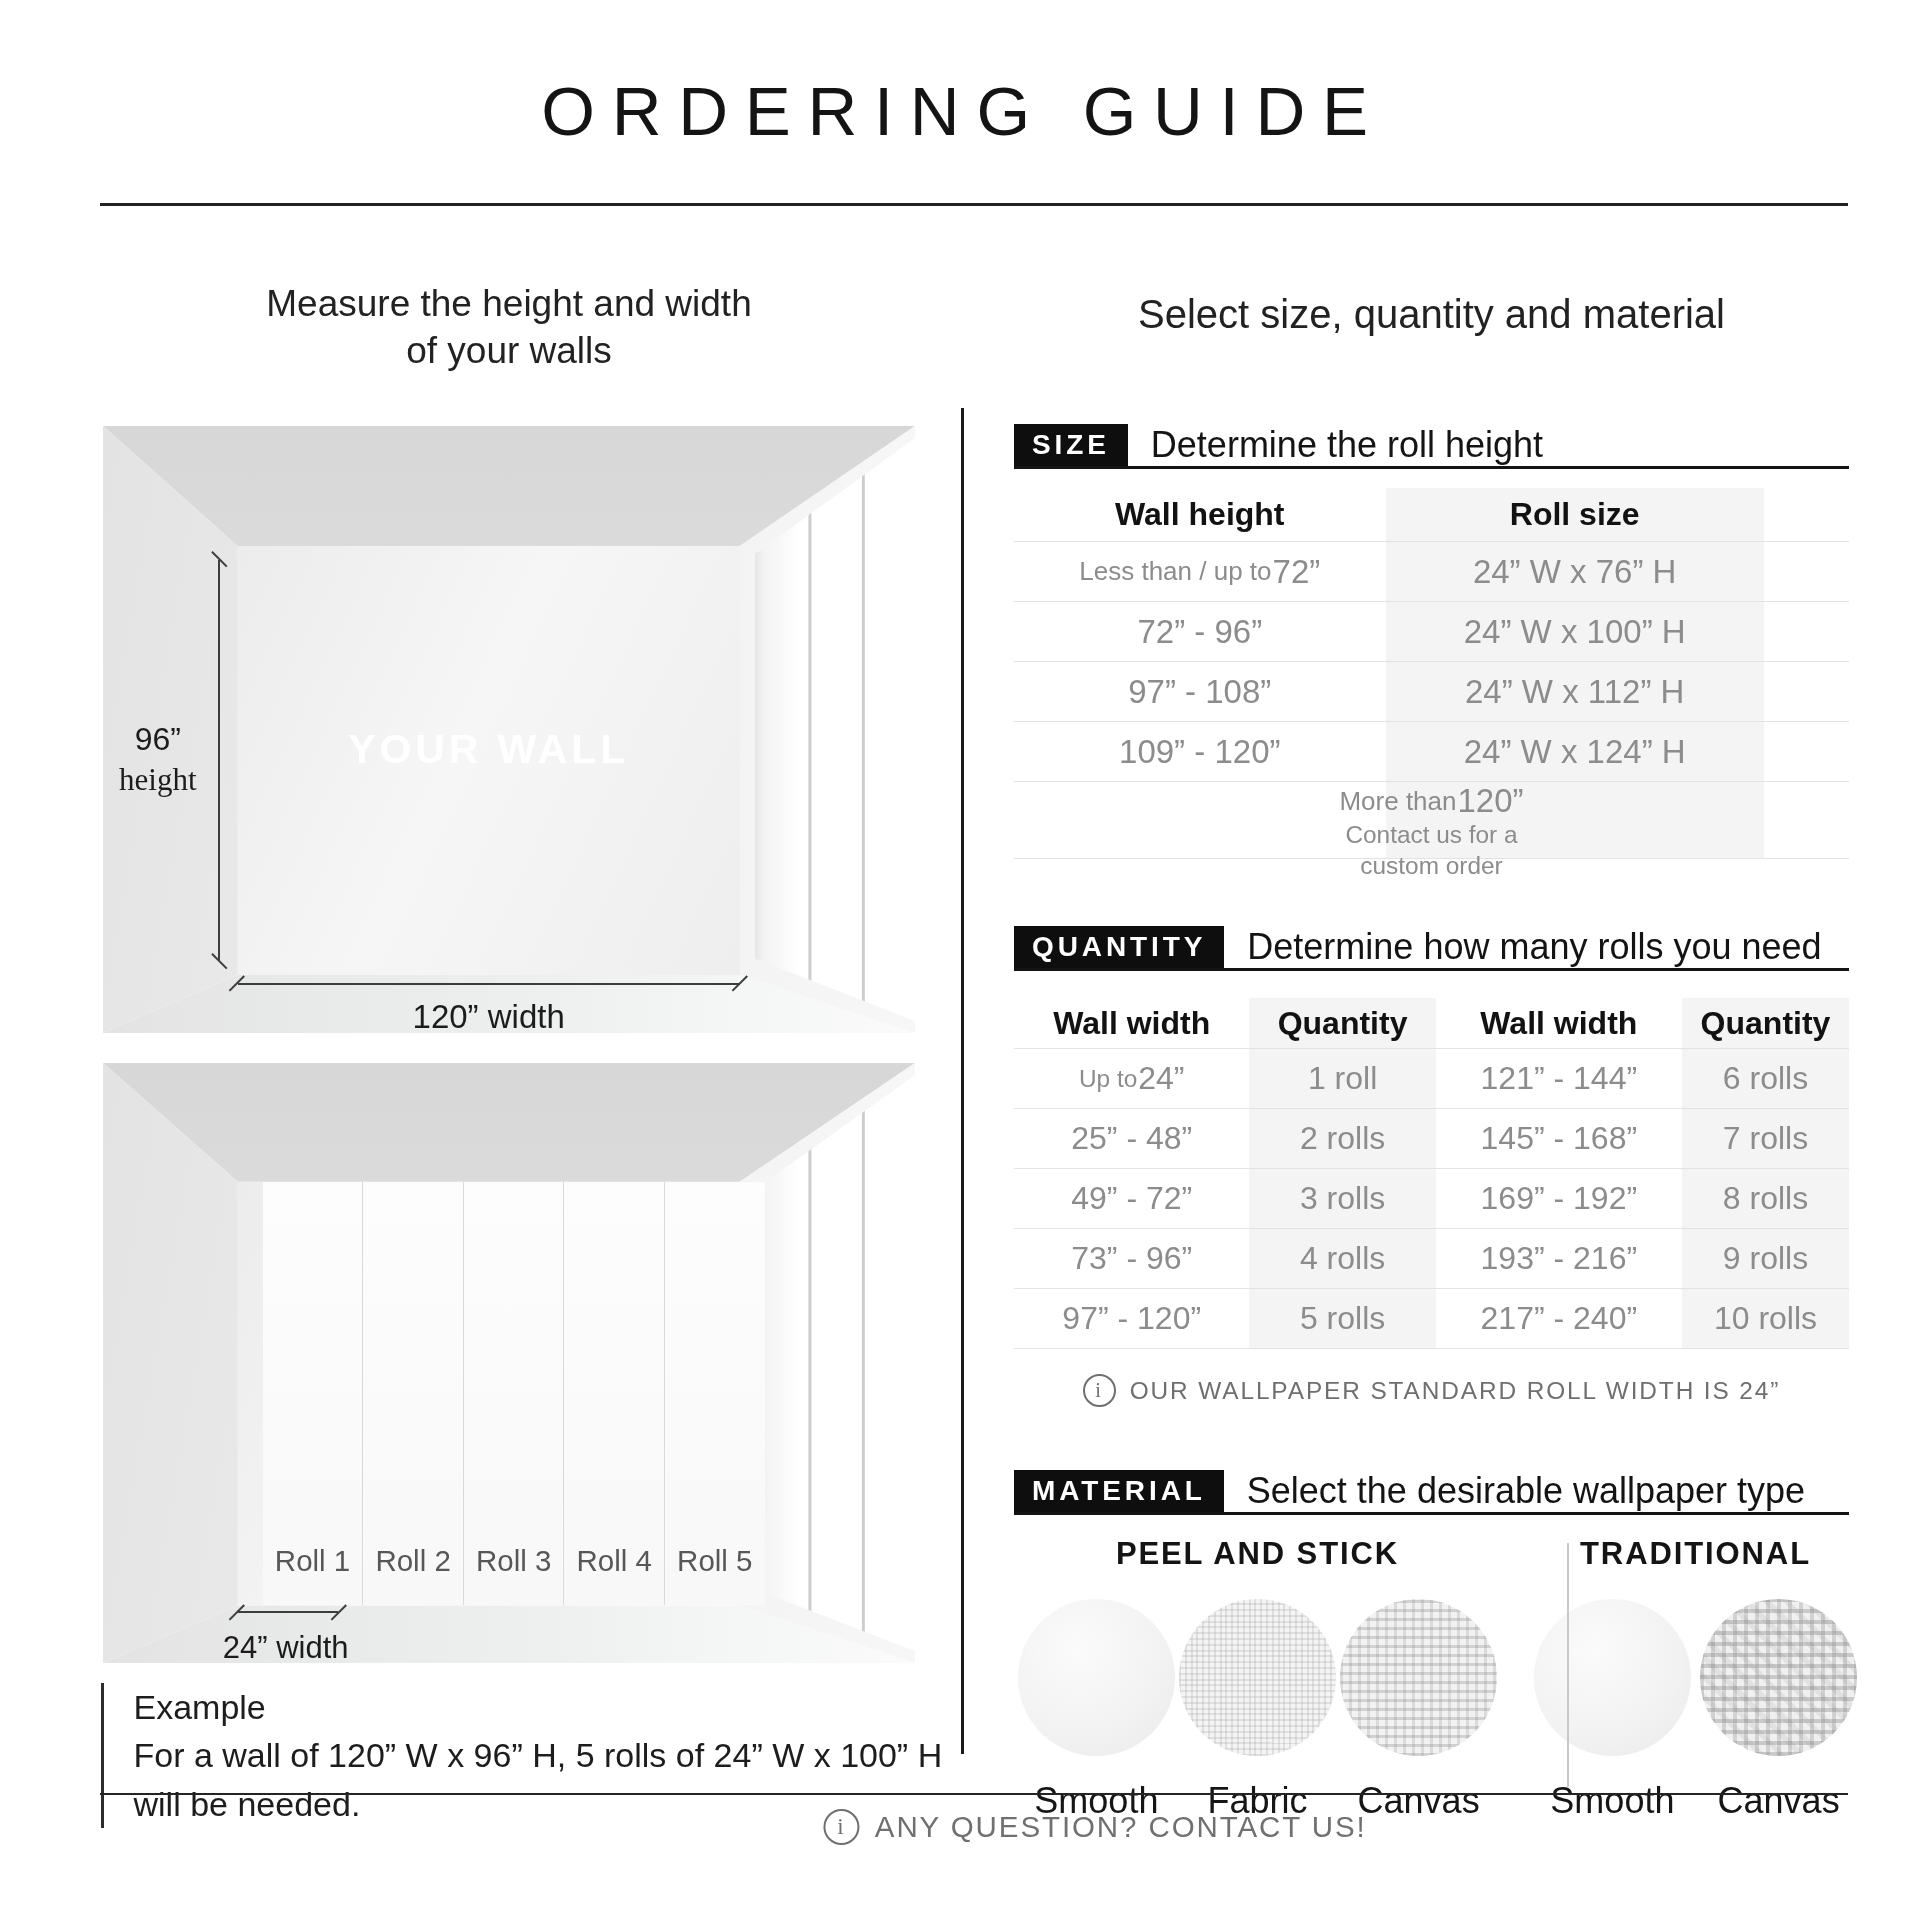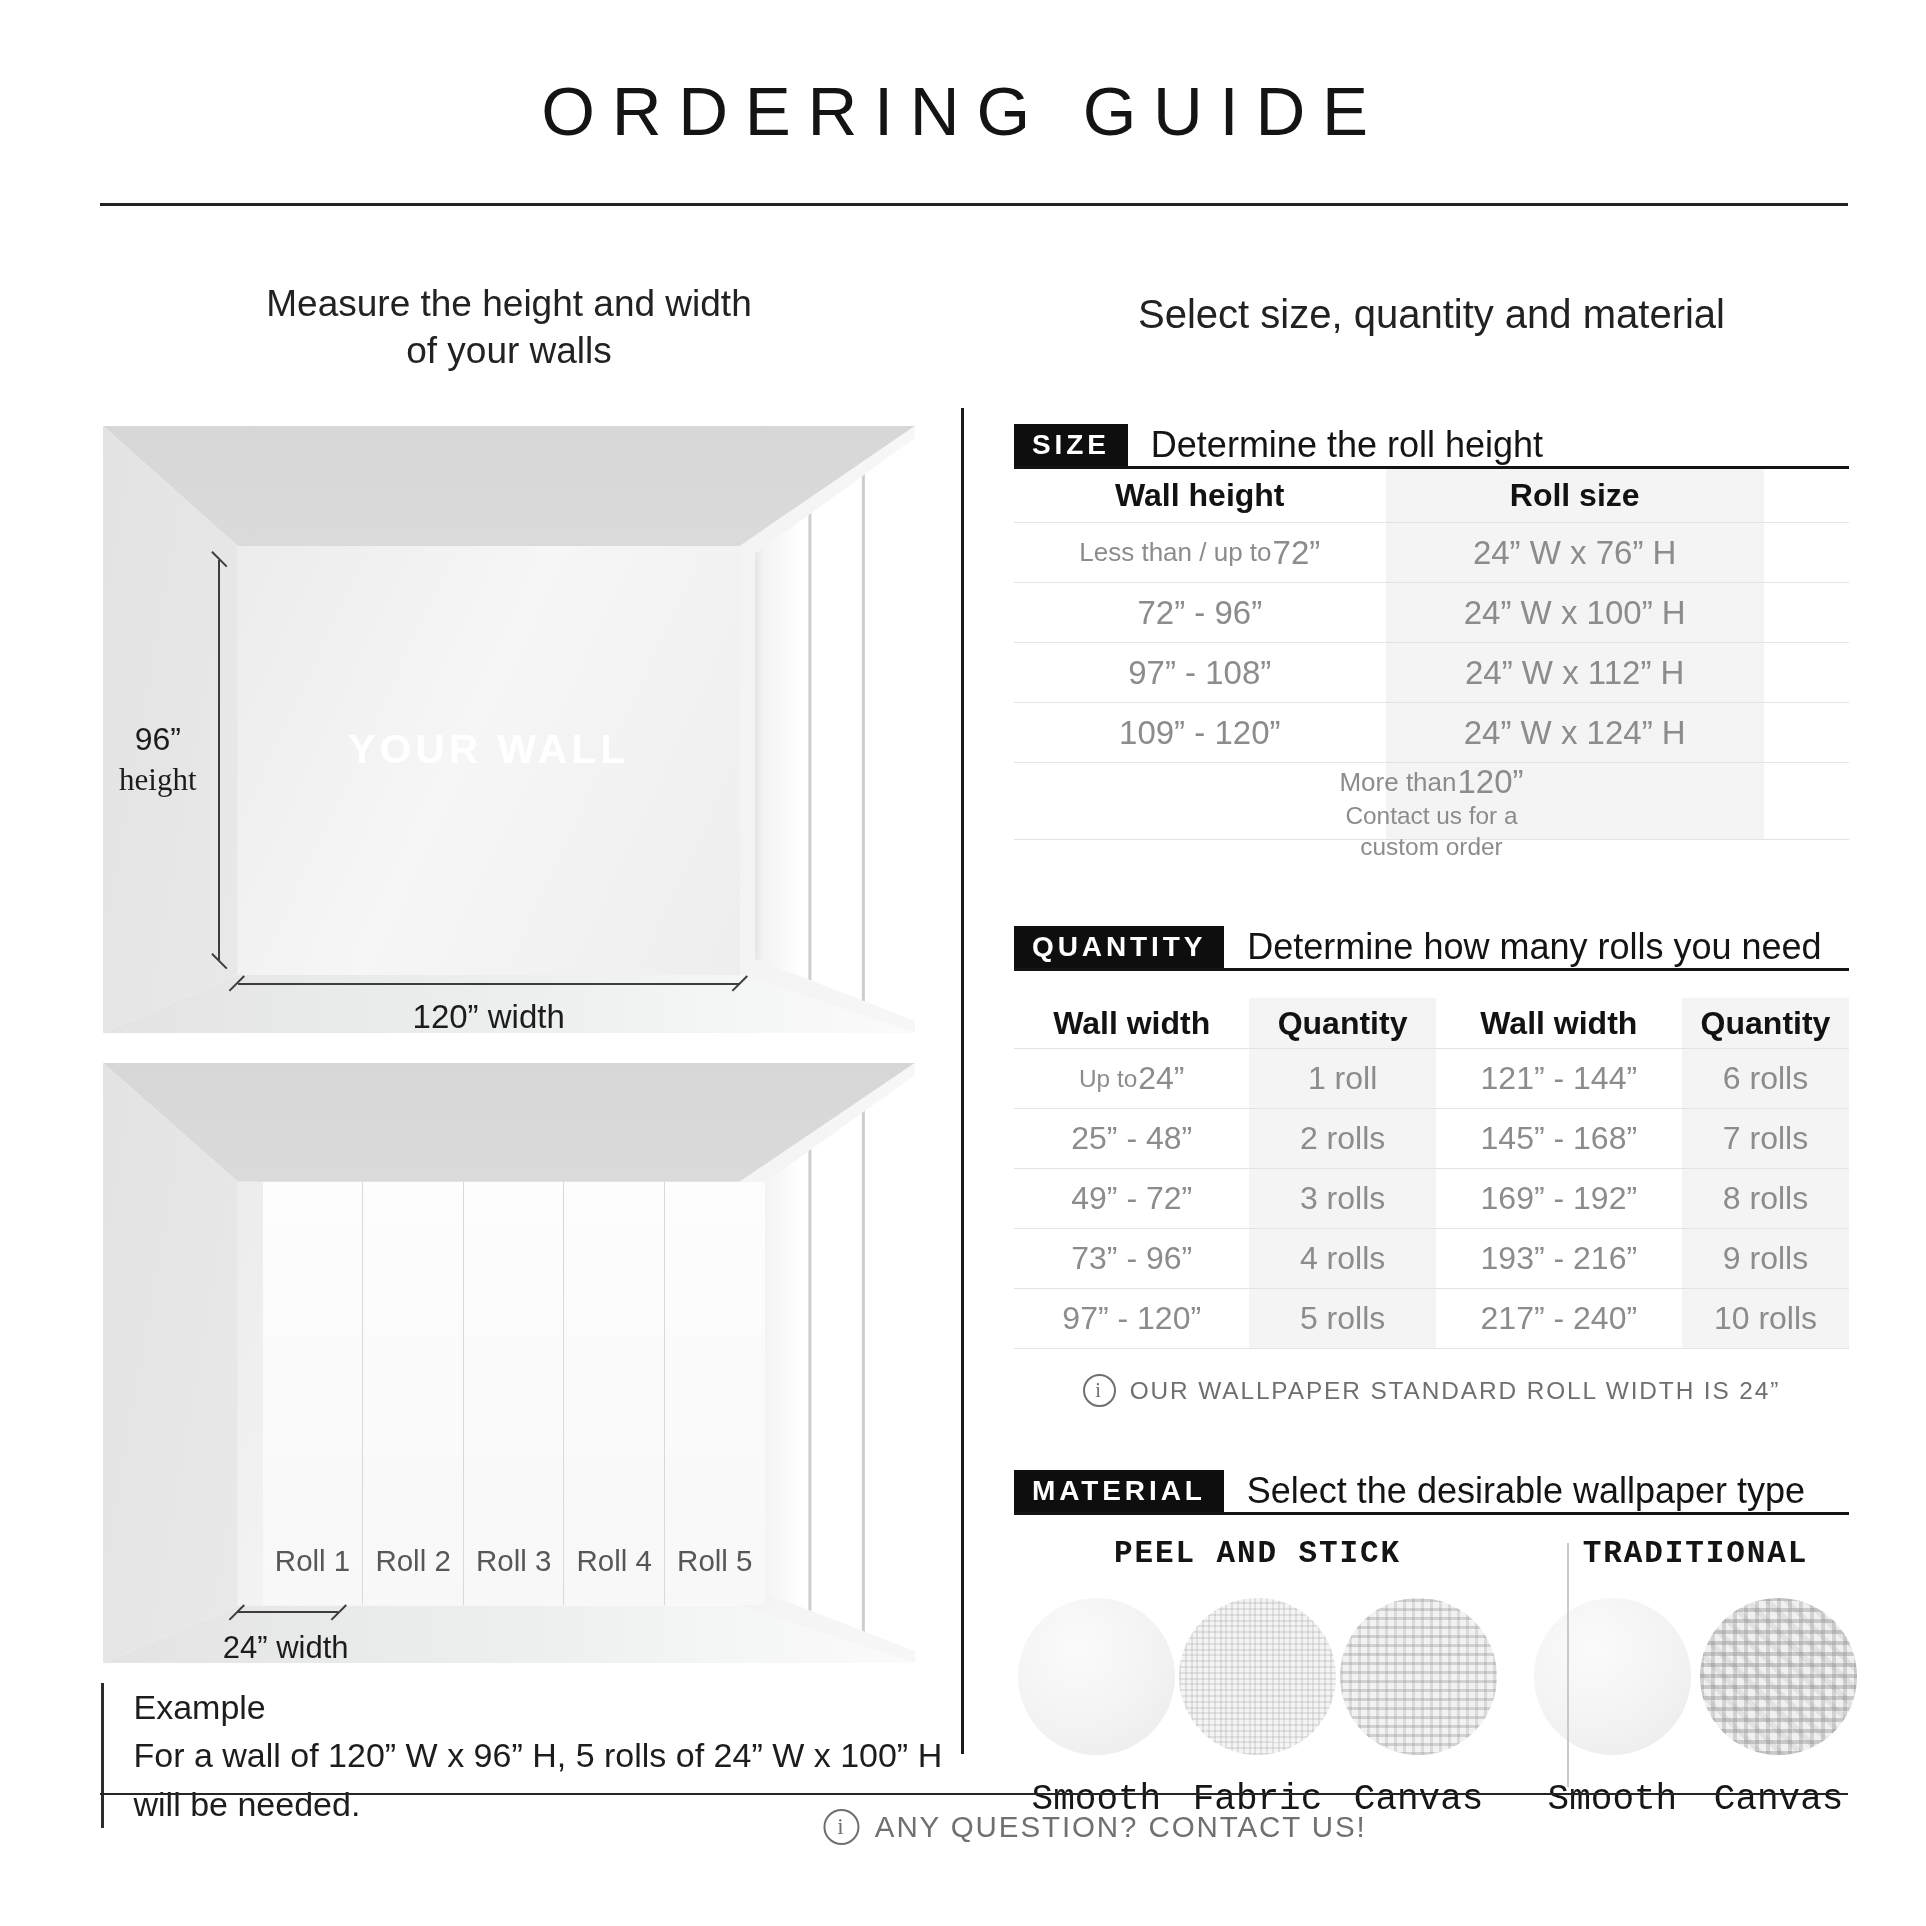--- a/index.html
+++ b/index.html
@@ -80,21 +80,21 @@
   .tbl{position:absolute;left:1014px;width:835px;border-bottom:1.3px solid #e3e3e3;}
   .gray{position:absolute;top:0;bottom:0;background:#f4f4f5;z-index:0;}
   .t-row,.t-head{position:relative;z-index:1;display:flex;align-items:center;}
   .t-row{border-top:1.3px solid #e3e3e3;}
   .c{display:flex;align-items:center;justify-content:center;text-align:center;}
   .t-head .c{font-weight:700;color:#121212;font-size:32px;}
   .main{font-size:33px;color:#8c8c8c;}
   .pre{font-size:26px;color:#8c8c8c;margin-right:1px;}
   .pre:empty{display:none;}
   
-  #size-tbl{top:469px;}
+  #size-tbl{top:488px;}
   #size-tbl .t-head{height:53px;} #size-tbl .t-row{height:59px;}
   #size-tbl .t-row:last-child{height:76px;flex-direction:column;}
   #size-tbl .c1{width:44.5%;} #size-tbl .c2{width:45.3%;} #size-tbl .c3{flex:1;}
   #size-tbl .gray{left:44.5%;width:45.3%;}
   .two-line{flex-direction:column;line-height:1.25;}
   .two-line span{font-size:24.4px;color:#8c8c8c;}
   
   #qty-tbl{top:998px;}
   #qty-tbl .t-head{height:50px;} #qty-tbl .t-row{height:59px;}
   #qty-tbl .c1{width:28.2%;} #qty-tbl .c2{width:22.3%;}
@@ -109,21 +109,21 @@
   .info-circle{box-sizing:border-box;width:33px;height:33px;border:2.6px solid #6f6f6f;border-radius:50%;
         display:flex;align-items:center;justify-content:center;font-size:20.5px;color:#6f6f6f;
         font-family:"Liberation Serif", serif;flex:0 0 auto;}
   .rule-bottom{position:absolute;top:1793px;left:100px;width:1748px;height:1.9px;background:#242424;}
   .footer{position:absolute;top:1809px;left:1095px;transform:translateX(-50%);display:flex;
         align-items:center;gap:15.4px;color:#707070;font-size:29.5px;letter-spacing:1.9px;white-space:nowrap;}
   .footer .info-circle{width:36px;height:36px;font-size:23px;}
 
   
   .mat-groups{position:absolute;left:1014px;top:1536px;width:847px;display:flex;}
-  .mat-group{display:flex;flex-direction:column;font-family:Liberation Mono, monospace;}
+  .mat-group{display:flex;flex-direction:column;}
   #mat-g1{width:57.5%;}
   #mat-g2{flex:1;padding-left:29px;}
   .mat-title{text-align:center;font-size:31px;font-weight:600;letter-spacing:1.9px;color:#141414;}
   .swatch-row{display:flex;justify-content:space-between;margin-top:27px;padding:0 3.9px;}
   .swatch{display:flex;flex-direction:column;align-items:center;width:157px;}
   .circle{width:157px;height:157px;border-radius:50%;}
   .swatch-label{margin-top:24.4px;font-size:36px;color:#161616;}
   .tex-smooth{background:radial-gradient(circle at 38% 32%, #fbfbfb 0%, #f2f2f2 60%, #e9e9e9 100%);}
   .tex-fabric{background-color:#f4f4f4;
       background-image:repeating-linear-gradient(0deg,rgba(170,170,170,.28) 0 1.9px,transparent 1.9px 5.8px),

